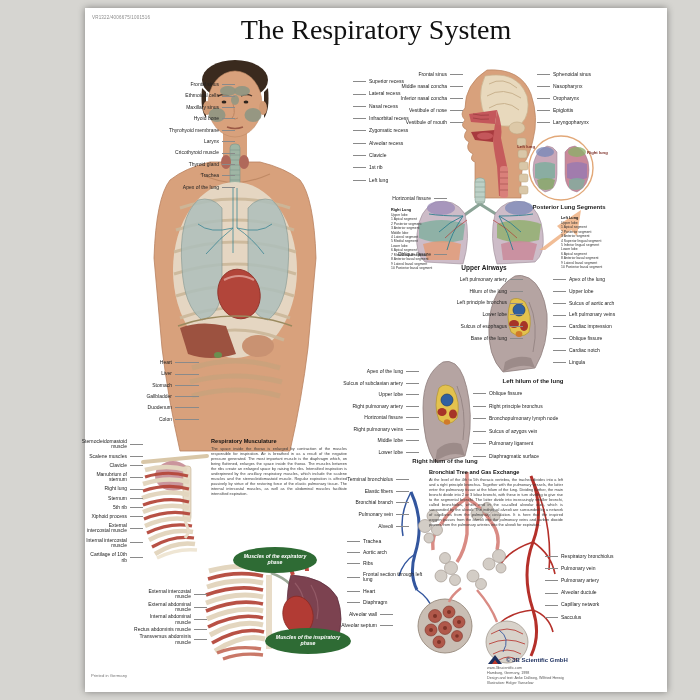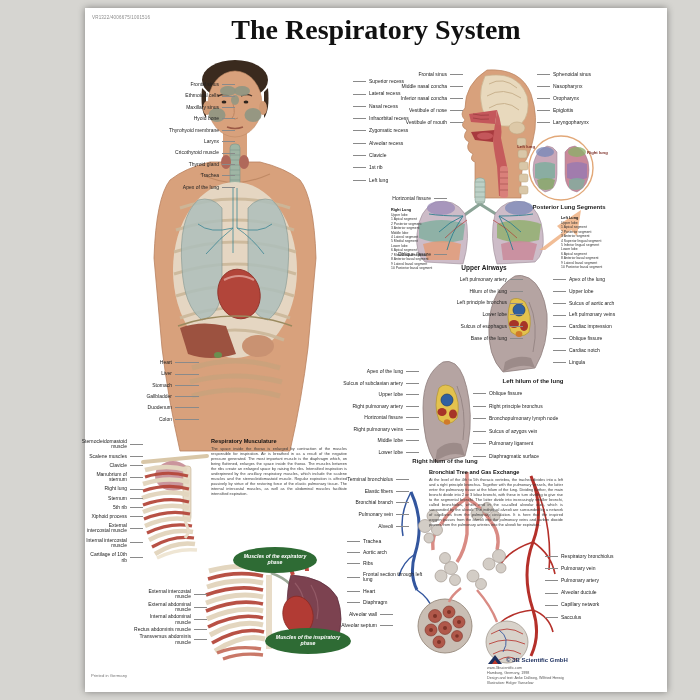--- a/index.html
+++ b/index.html
@@ -1,20 +1,20 @@
 <!DOCTYPE html>
 <html><head>
 <meta charset="utf-8">
 <style>
   html,body{margin:0;padding:0;background:#d6d5d1;}
   .stage{position:relative;width:700px;height:700px;overflow:hidden;background:#d6d5d1;font-family:"Liberation Sans",sans-serif;}
   .poster{position:absolute;left:85px;top:8px;width:582px;height:684px;background:#ffffff;box-shadow:0 0 7px rgba(0,0,0,.4);}
   .catalog{position:absolute;left:7px;top:7px;font-size:4.5px;color:#8a8a8a;letter-spacing:.2px;}
   .title{position:absolute;left:0;top:6px;width:100%;text-align:center;margin:0;
-         font-family:"Liberation Serif",serif;font-weight:bold;font-size:28px;color:#111;}
+         font-family:"Liberation Serif",serif;font-weight:normal;font-size:28px;color:#111;}
   svg{position:absolute;}
   
   .lcol{position:absolute;display:flex;flex-direction:column;justify-content:space-between;z-index:5;}
   .lbl{display:flex;align-items:center;font-size:5px;line-height:1.08;color:#222;}
   .lcol.ra .lbl{justify-content:flex-end;text-align:right;}
   .lbl .ln{width:13px;height:1px;background:#8a8a8a;margin-left:3px;flex:none;}
   .lcol.la .lbl .ln{order:-1;margin:0 3px 0 0;}
   .lcol.stub24 .lbl .ln{width:24px;}
   .single{position:absolute;z-index:5;}
   .caption{position:absolute;z-index:6;font-size:6px;font-weight:bold;color:#1a1a1a;text-align:center;line-height:1.15;}

